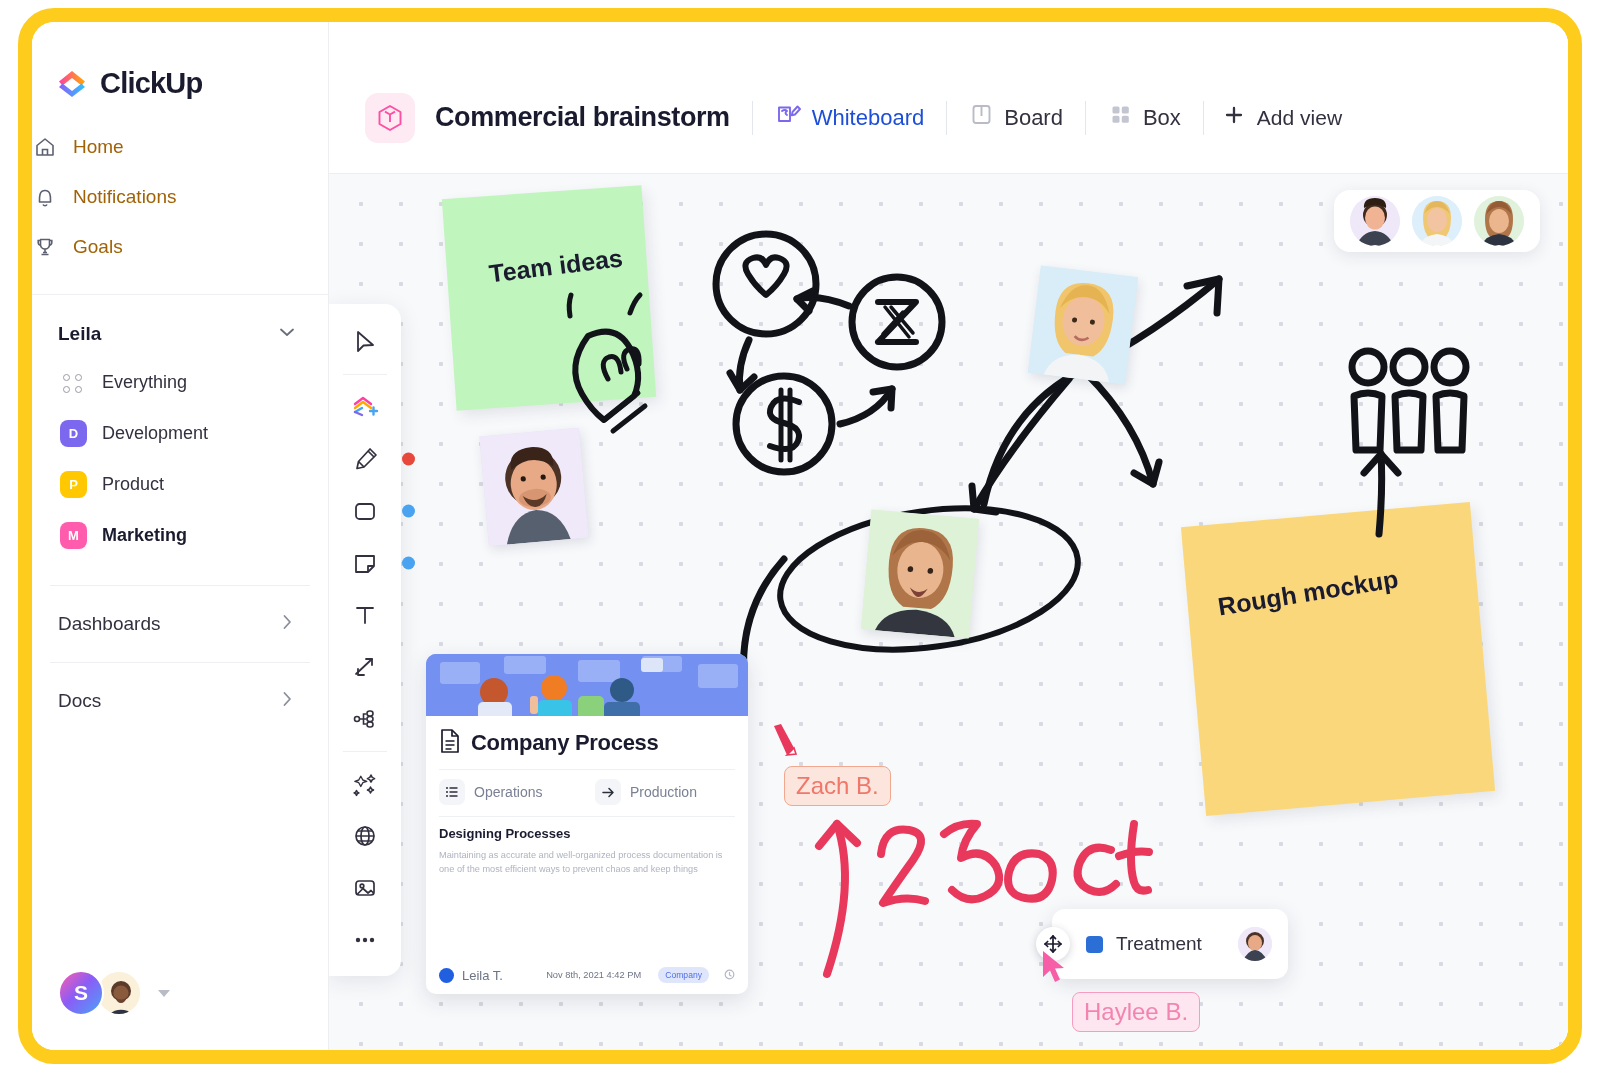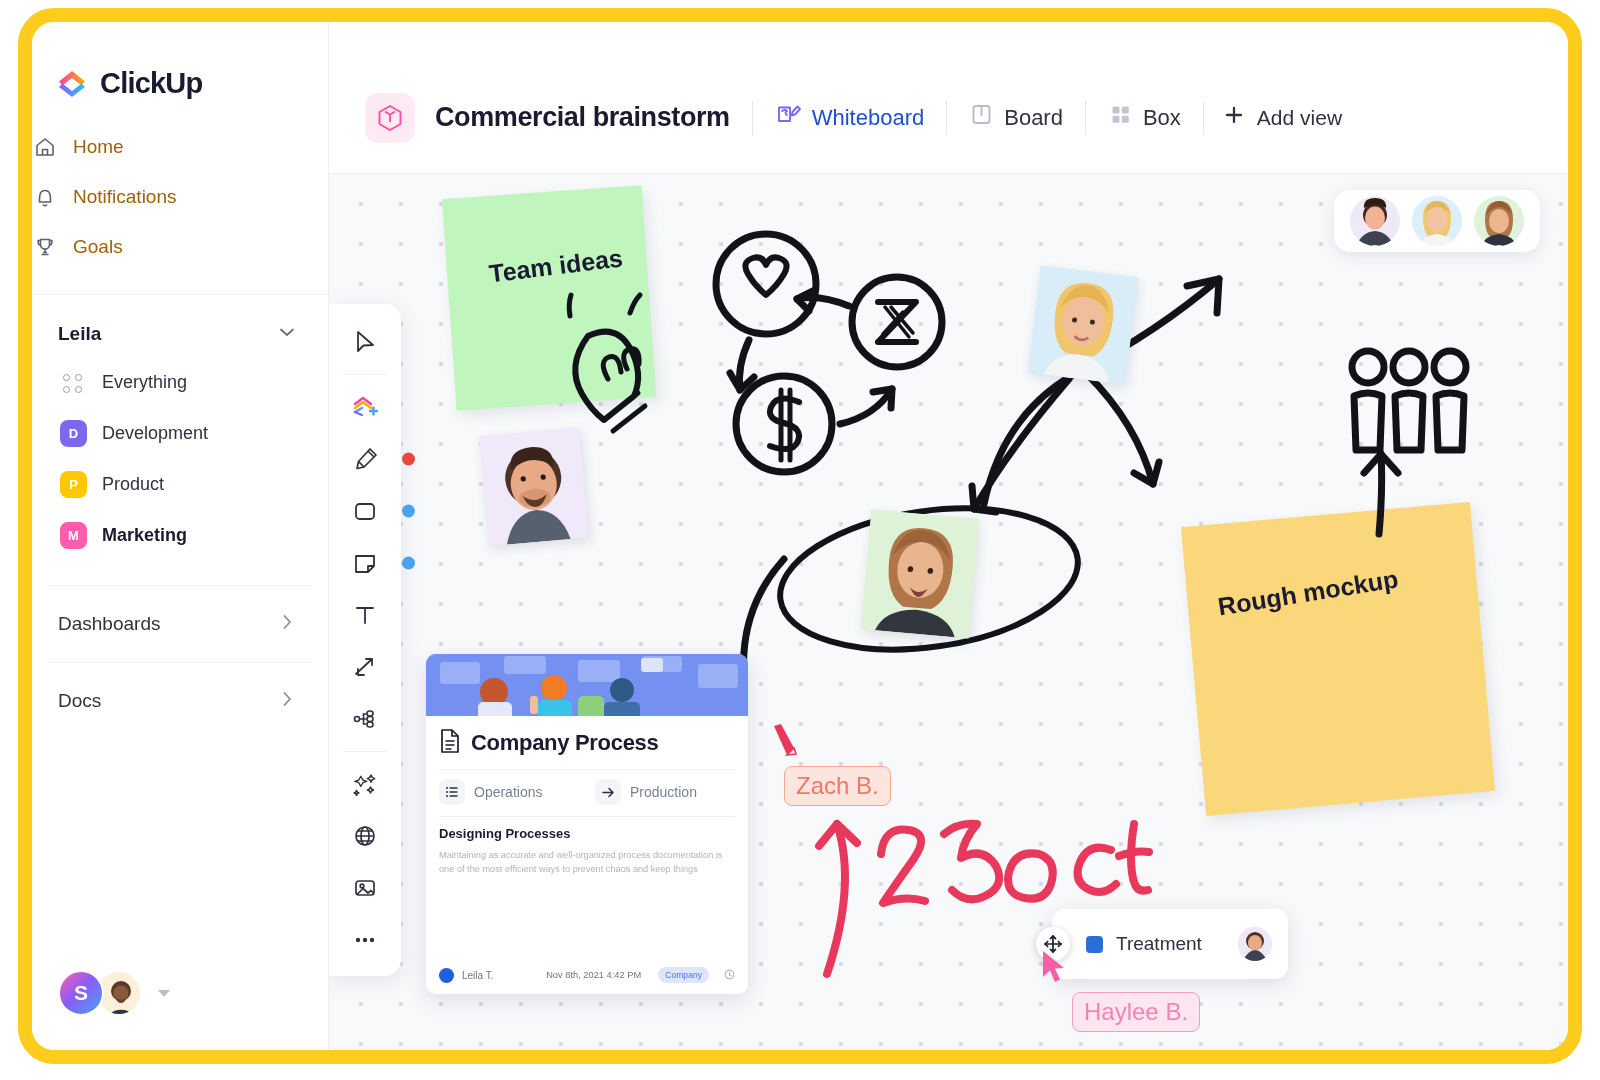--- a/index.html
+++ b/index.html
@@ -223,21 +223,21 @@
     display: flex; align-items: center; justify-content: center;
   }
   .dc-chiptxt { font-size: 14px; color: #7A8194; }
   .dc-h2 { font-size: 13px; font-weight: bold; color: #1B1B2F; margin-top: 4px; }
   .dc-para2 { margin-top: 7px; font-size: 9.2px; line-height: 1.55; color: #AEB3BF; }
   .dc-foot {
     position: absolute; left: 13px; right: 13px; bottom: 10px;
     display: flex; align-items: center; gap: 8px;
   }
   .dc-av { width: 15px; height: 15px; border-radius: 50%; background: #1F5FE0; }
-  .dc-auth { font-size: 10px; color: #6D7486; }
+  .dc-auth { font-size: 13px; color: #6D7486; }
   .dc-date { font-size: 9.3px; color: #6D7486; margin-left: auto; }
   .dc-tag {
     margin-left: 9px; font-size: 8.6px; color: #4E6FE8;
     background: #DFE6FC; border-radius: 8px; padding: 3px 7px;
   }
 
   
   #treatcard {
     position: absolute; left: 723px; top: 735px;
     width: 236px; height: 70px;

